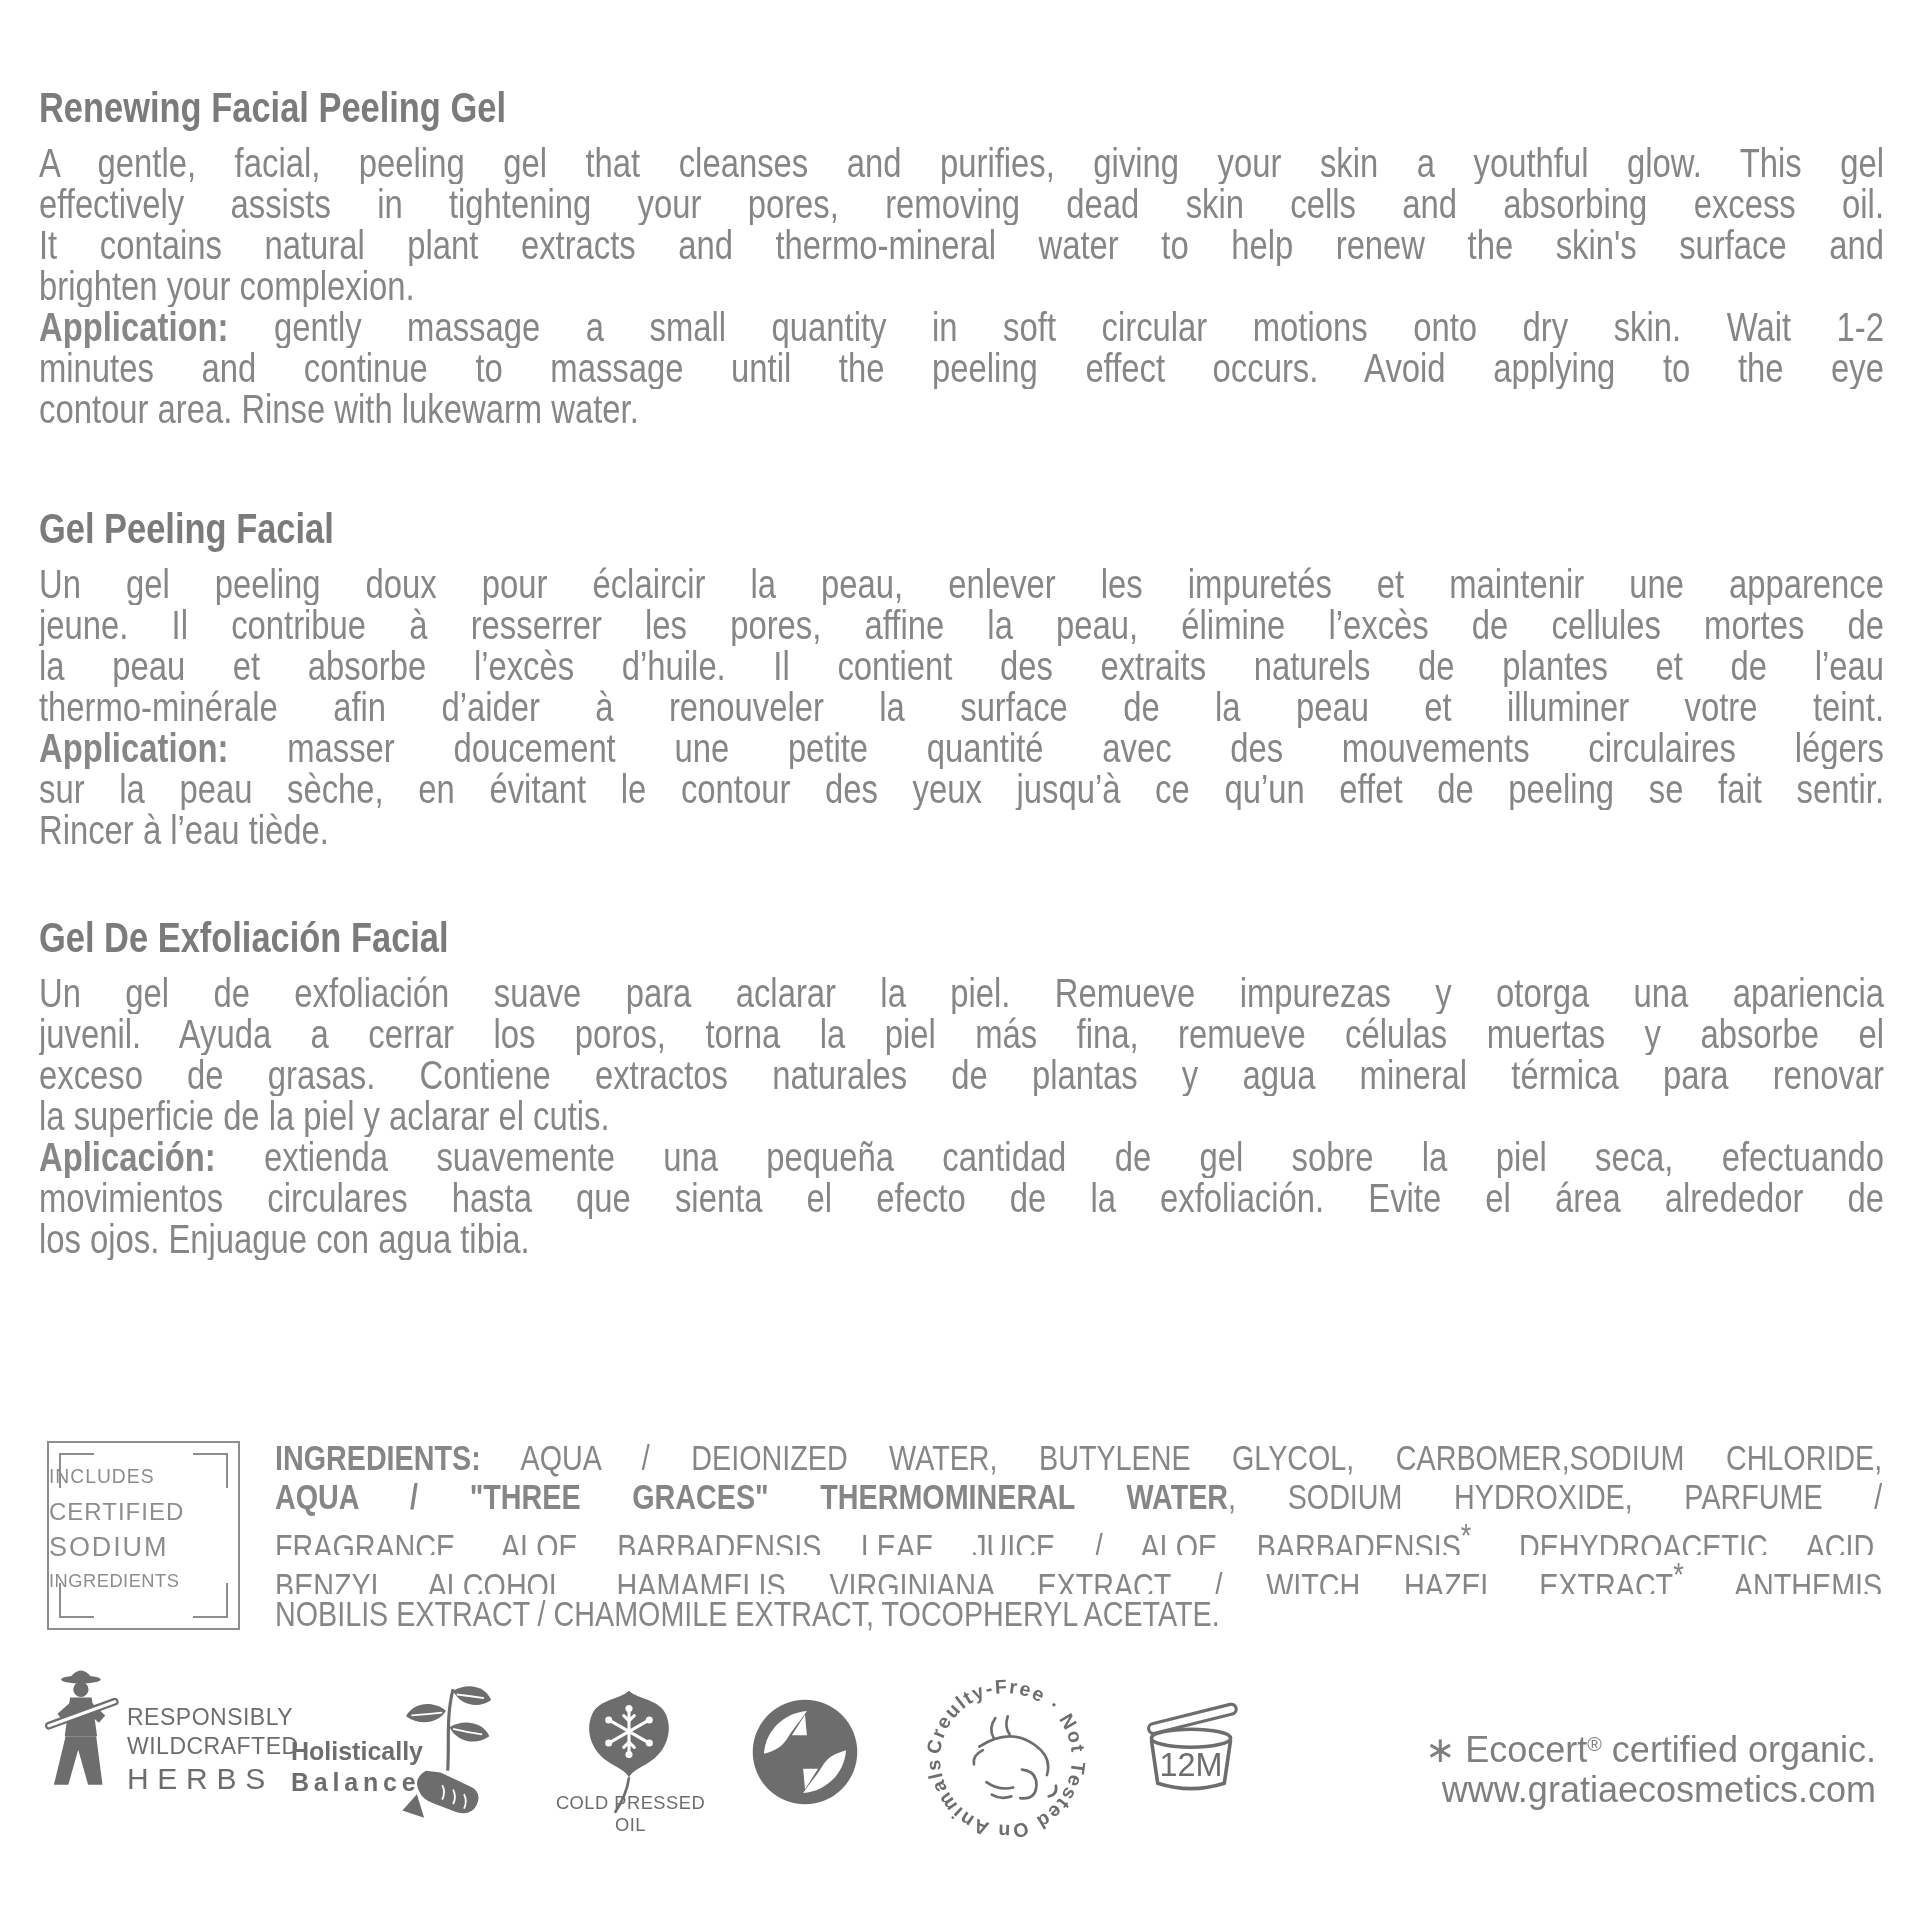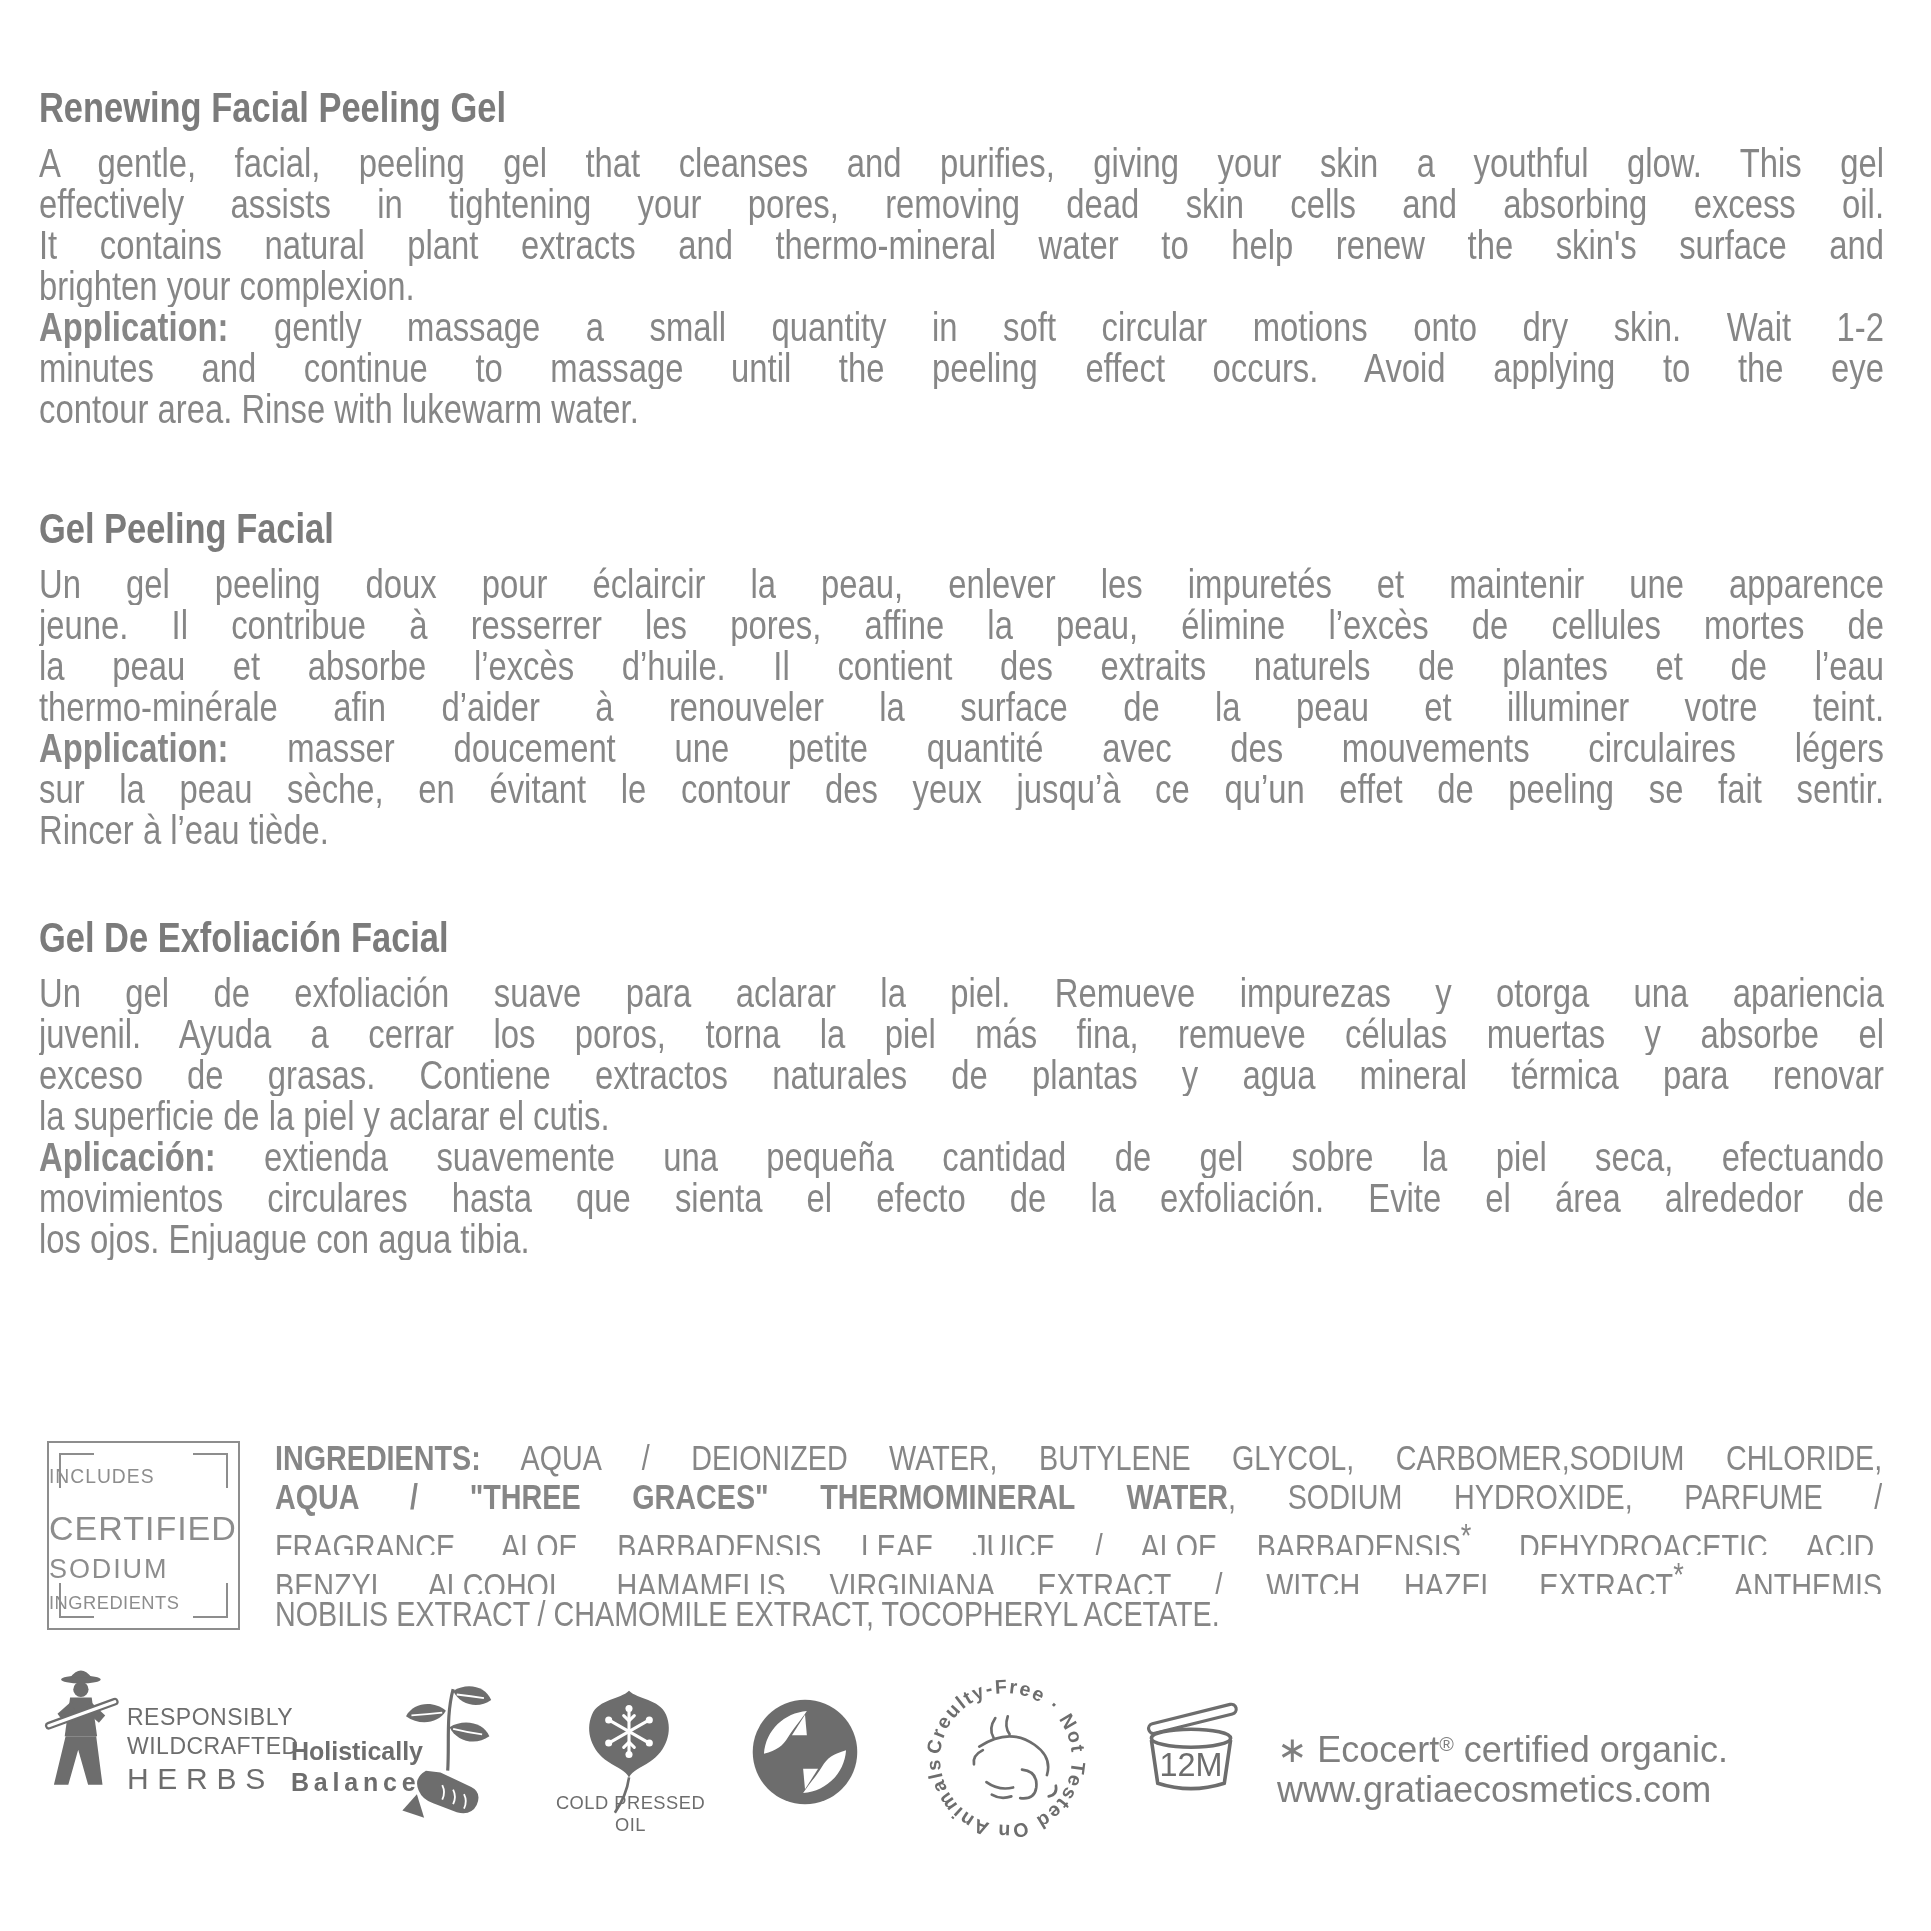--- a/index.html
+++ b/index.html
@@ -17,37 +17,37 @@
   .reg{vertical-align:0.55em;font-size:0.55em;}
   
   .organic-box{position:absolute;left:47px;top:1441px;width:193px;height:189px;
         border:2.9px solid var(--c-box,#8d8d8d);box-sizing:border-box;color:var(--c-box,#8d8d8d);}
   .cnr{position:absolute;width:33px;height:33px;}
   .cnr.tl{top:9.7px;left:9.7px;border-top:2.9px solid;border-left:2.9px solid;}
   .cnr.tr{top:9.7px;right:9.7px;border-top:2.9px solid;border-right:2.9px solid;}
   .cnr.bl{bottom:9.7px;left:9.7px;border-bottom:2.9px solid;border-left:2.9px solid;}
   .cnr.br{bottom:9.7px;right:9.7px;border-bottom:2.9px solid;border-right:2.9px solid;}
   .ob1{margin-top:23px;font-size:19.3px;letter-spacing:1px;}
-  .ob2{font-size:34px;margin-top:21px;letter-spacing:1px;}
+  .ob2{font-size:24px;margin-top:10px;letter-spacing:1px;}
   .ob3{font-size:27px;margin-top:5.8px;letter-spacing:1.9px;}
   .ob4{font-size:18.3px;margin-top:7.7px;letter-spacing:0.5px;}
   
   .ingredients{position:absolute;left:275px;top:1438px;width:1960px;color:var(--c-text,#868686);}
   .ingredients .ln{font-size:35px;height:39px;line-height:39px;overflow:hidden;}
   
   .badge-svg{position:absolute;color:var(--c-icon,#6d6d6d);}
   .wild{position:absolute;left:127px;top:1703px;color:var(--c-icon,#6d6d6d);}
   .w1,.w2{font-size:23px;letter-spacing:0.5px;height:29px;line-height:29px;}
   .w3{font-size:30px;letter-spacing:8.7px;margin-top:1px;}
   .holi{position:absolute;left:291px;top:1737px;color:var(--c-icon,#6d6d6d);font-weight:bold;}
   .hl1{font-size:25px;height:29px;line-height:29px;}
   .hl2{font-size:25px;letter-spacing:4.8px;margin-top:1.9px;}
   .cplabel{position:absolute;left:541px;top:1792px;width:179px;text-align:center;font-size:18.3px;
         color:var(--c-icon,#6d6d6d);letter-spacing:0.5px;}
-  .footer{position:absolute;right:55px;top:1722px;width:599px;text-align:left;color:#7f7f7f;}
+  .footer{position:absolute;right:55px;top:1722px;width:599px;text-align:right;color:#7f7f7f;}
   .footer .ln{font-size:36px;height:45px;line-height:45px;}
 </style>
 </head>
 <body>
 
 <div class="page">
 
   <div class="col cond">
     <section class="sec sec-en">
       <h2 class="h">Renewing Facial Peeling Gel</h2>

